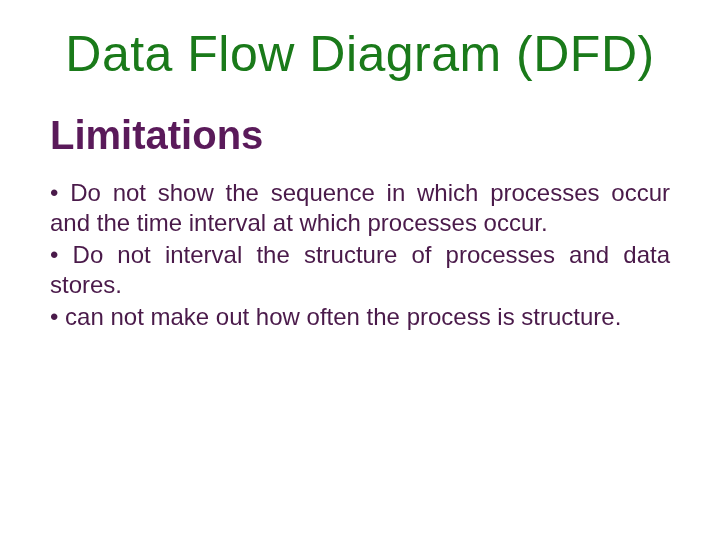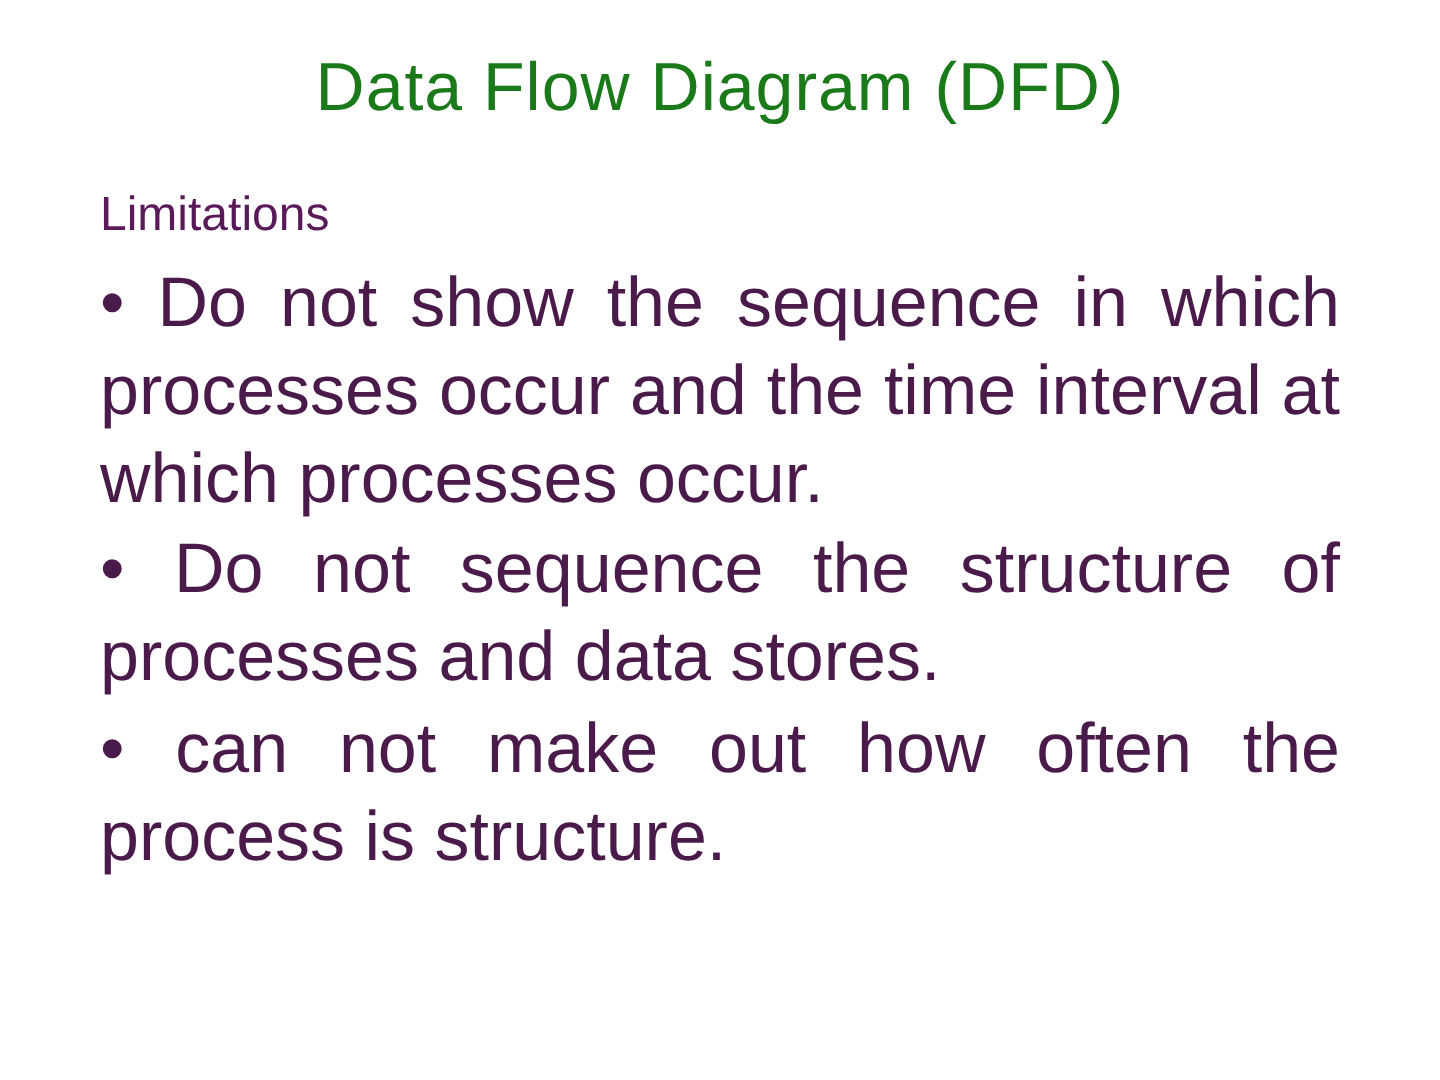--- a/index.html
+++ b/index.html
@@ -10,45 +10,45 @@
     body {
       width: 720px;
       height: 540px;
       background: #ffffff;
       font-family: Arial, Helvetica, sans-serif;
       padding: 20px 50px 20px 50px;
       overflow: hidden;
     }
     .title {
       color: #1a7a1a;
-      font-size: 34px;
+      font-size: 50px;
       font-weight: normal;
       text-align: center;
       margin-bottom: 30px;
       margin-top: 5px;
       letter-spacing: 0.5px;
     }
     .section-heading {
       color: #5a1a5a;
-      font-size: 24px;
-      font-weight: normal;
+      font-size: 40px;
+      font-weight: bold;
       text-align: left;
-      margin-bottom: 8px;
+      margin-bottom: 20px;
     }
     .bullet-item {
       color: #4a1a4a;
-      font-size: 35px;
+      font-size: 24px;
       font-weight: normal;
       text-align: justify;
       line-height: 1.25;
       margin-bottom: 2px;
     }
   </style>
 </head>
 <body>
 
 <h1 class="title">Data Flow Diagram (DFD)</h1>
 
 <div class="section-heading">Limitations</div>
 
 <div class="bullet-item">• Do not show the sequence in which processes occur and the time interval at which processes occur.</div>
-<div class="bullet-item">• Do not sequence the structure of processes and data stores.</div>
+<div class="bullet-item">• Do not interval the structure of processes and data stores.</div>
 <div class="bullet-item">• can not make out how often the process is structure.</div>
 
 </body></html>

